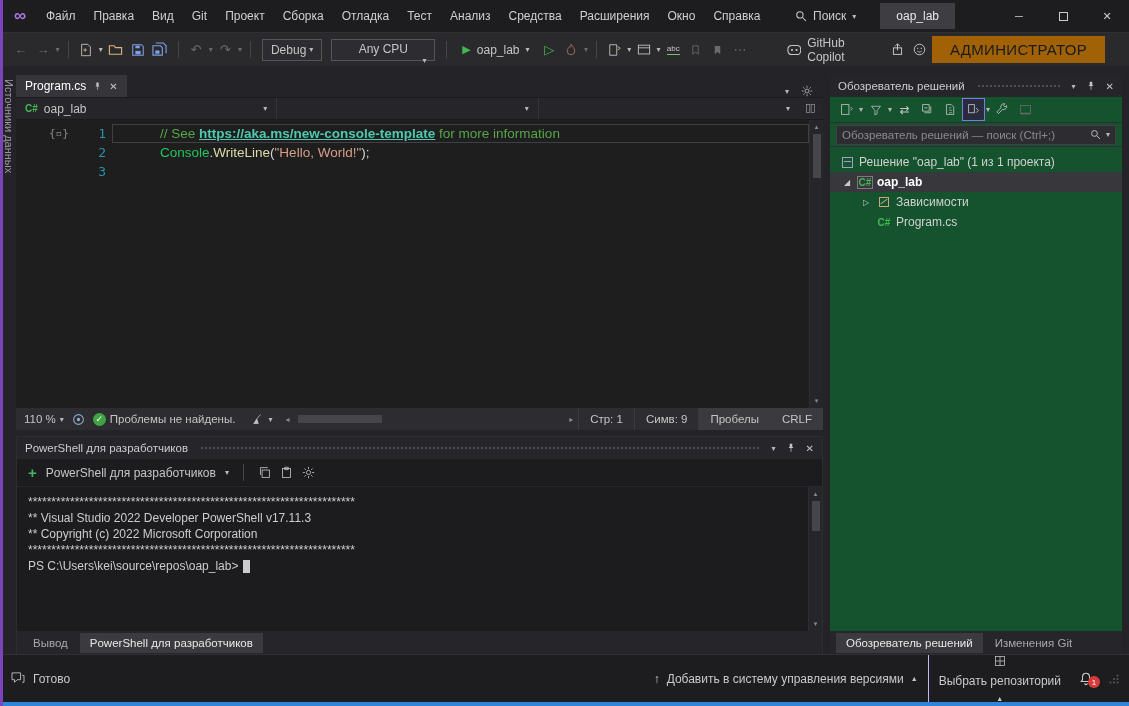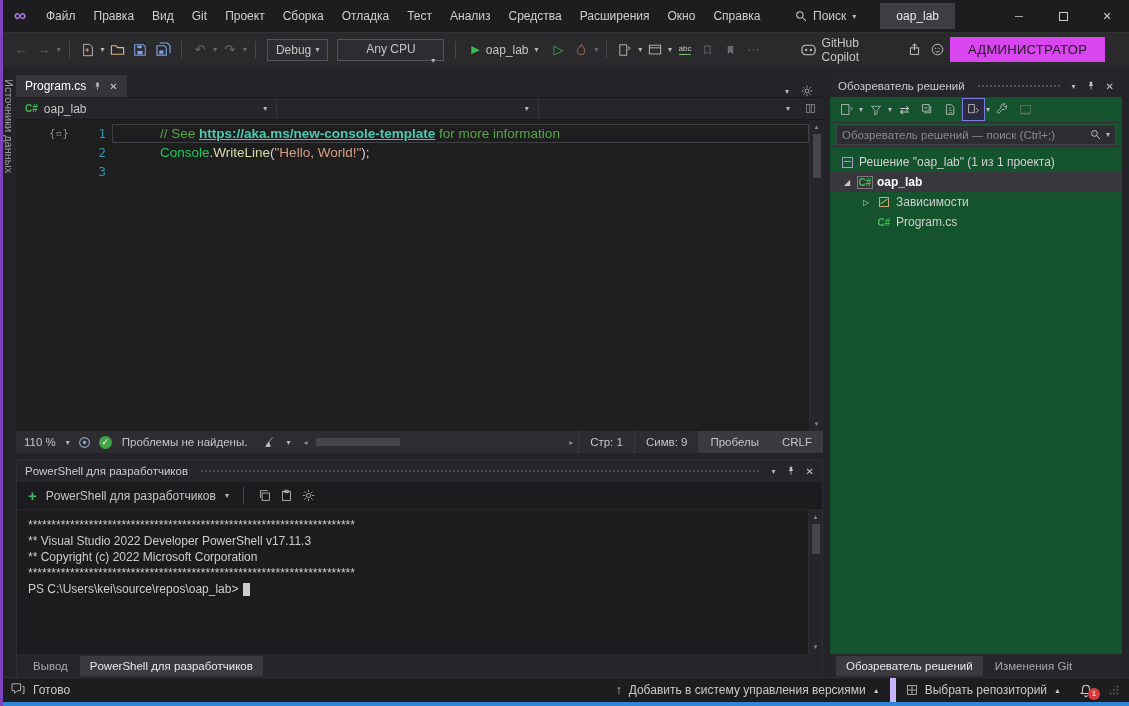--- a/index.html
+++ b/index.html
@@ -25,21 +25,21 @@
   .tb-icon{width:21px;height:24px;display:flex;align-items:center;justify-content:center;font-size:13px;}
   .tb-sep{width:1px;height:17px;background:#46464A;margin:0 5px;}
   .combo{display:flex;align-items:center;background:#2D2D31;border:1px solid #54545A;padding:2px 8px;height:22px;font-size:12px;width:64px;margin:0 3px;}
   .combo.wide{width:112px;flex-direction:column;}
   .combo .chev{margin-left:auto;}
   .run-btn{display:flex;align-items:center;gap:6px;padding:0 7px;height:24px;font-size:12px;}
   .run-tri{color:#3FBA50;font-size:11px;}
   .green{color:#3FBA50;}
   .abc{font-size:8px;border-bottom:1px solid #7ABF6A;line-height:10px;}
   .copilot{display:flex;align-items:center;gap:6px;padding:0 6px;font-size:12px;margin-left:28px;}
-  .admin-btn{margin-left:auto;margin-right:16px;background:#d946ef;color:#1B1B1B;font-size:13px;border:none;padding:5px 18px;letter-spacing:.3px;}
+  .admin-btn{margin-left:auto;margin-right:16px;background:#a16207;color:#1B1B1B;font-size:15px;border:none;padding:5px 18px;letter-spacing:.3px;}
 
   
   .main{flex:1;display:flex;min-height:0;background:#242428;padding-top:9px;}
   .left-strip{flex:0 0 13px;position:relative;}
   .v-text{writing-mode:vertical-rl;font-size:11px;color:#9A9A9E;position:absolute;top:4px;left:0;}
   .center{flex:1;display:flex;flex-direction:column;min-width:0;}
   .v-split{flex:0 0 7px;}
   .right-edge{flex:0 0 7px;}
 
   
@@ -70,21 +70,21 @@
   .tok-string{color:#D69D85;}
   .tok-plain{color:#D4D4D4;}
   .gutter-icon{position:absolute;left:33px;top:7px;color:#8A8A8A;font-size:11px;font-family:"DejaVu Sans Mono",monospace;}
   .v-scroll{flex:0 0 14px;background:#26262A;border-left:1px solid #2E2E32;display:flex;flex-direction:column;align-items:center;}
   .v-scroll .arr{height:14px;font-size:7px;color:#8A8A8E;display:flex;align-items:center;}
   .v-thumb{width:8px;height:44px;background:#45454A;}
   .v-scroll .spacer{flex:1;}
 
   
   .editor-status{flex:0 0 22px;background:#2D2D31;display:flex;align-items:center;font-size:11.5px;color:#C5C5C5;}
-  .es-group{display:flex;align-items:center;gap:10px;padding:0 8px;height:100%;}
+  .es-group{display:flex;align-items:center;gap:4px;padding:0 8px;height:100%;}
   .check-circle{width:13px;height:13px;border-radius:50%;background:#3FA544;color:#FFF;font-size:9px;display:flex;align-items:center;justify-content:center;}
   .es-scroll{flex:1;display:flex;align-items:center;height:100%;padding:0 2px;}
   .es-scroll .track{flex:1;height:10px;position:relative;background:#2D2D31;}
   .h-thumb{position:absolute;left:6px;top:1px;width:84px;height:8px;background:#45454A;}
   .es-cell{padding:0 11px;height:100%;display:flex;align-items:center;border-left:1px solid #3A3A3E;}
   .es-cell.btn{background:#3A3A3F;}
 
   .h-split{flex:0 0 6px;}
 
   
@@ -121,21 +121,21 @@
   .sol-glyph{width:11px;height:11px;border:1px solid #A0A0C8;display:inline-block;position:relative;}
   .sol-glyph:before{content:"";position:absolute;left:1px;right:1px;top:3px;border-top:1px solid #A0A0C8;}
   .dep-glyph{width:10px;height:10px;border:1px solid #C8A877;display:inline-block;position:relative;}
   .dep-glyph:before{content:"";position:absolute;left:0;top:3px;width:8px;border-top:1px solid #C8A877;transform:rotate(-35deg);}
 
   
   .statusbar{flex:0 0 25px;background:#1D1D20;display:flex;align-items:center;color:#C9C9C9;font-size:12px;padding:0 8px;border-top:1px solid #313134;}
   .sb-left{display:flex;align-items:flex-start;gap:8px;}
   .sb-right{margin-left:auto;display:flex;align-items:center;height:100%;}
   .sb-item{display:flex;align-items:center;gap:7px;padding:0 10px;height:100%;}
-  .sb-item + .sb-item{border-left:6px solid #c4b5fd;}
+  .sb-item + .sb-item{border-left:1px solid #c4b5fd;flex-direction:column;}
   .caret-up{font-size:7px;color:#C9C9C9;}
   .bell-wrap{position:relative;padding:0 8px;}
   .badge-dot{position:absolute;bottom:-2px;right:1px;background:#D83B3B;min-width:12px;height:12px;border-radius:50%;font-size:8px;color:#FFF;display:flex;align-items:center;justify-content:center;}
   .grip{padding:0 2px 0 8px;color:#5A5A60;font-size:10px;}
 
   .bottom-strip{flex:0 0 4px;background:#2F86D8;}
 </style>
 </head>
 <body>
 

